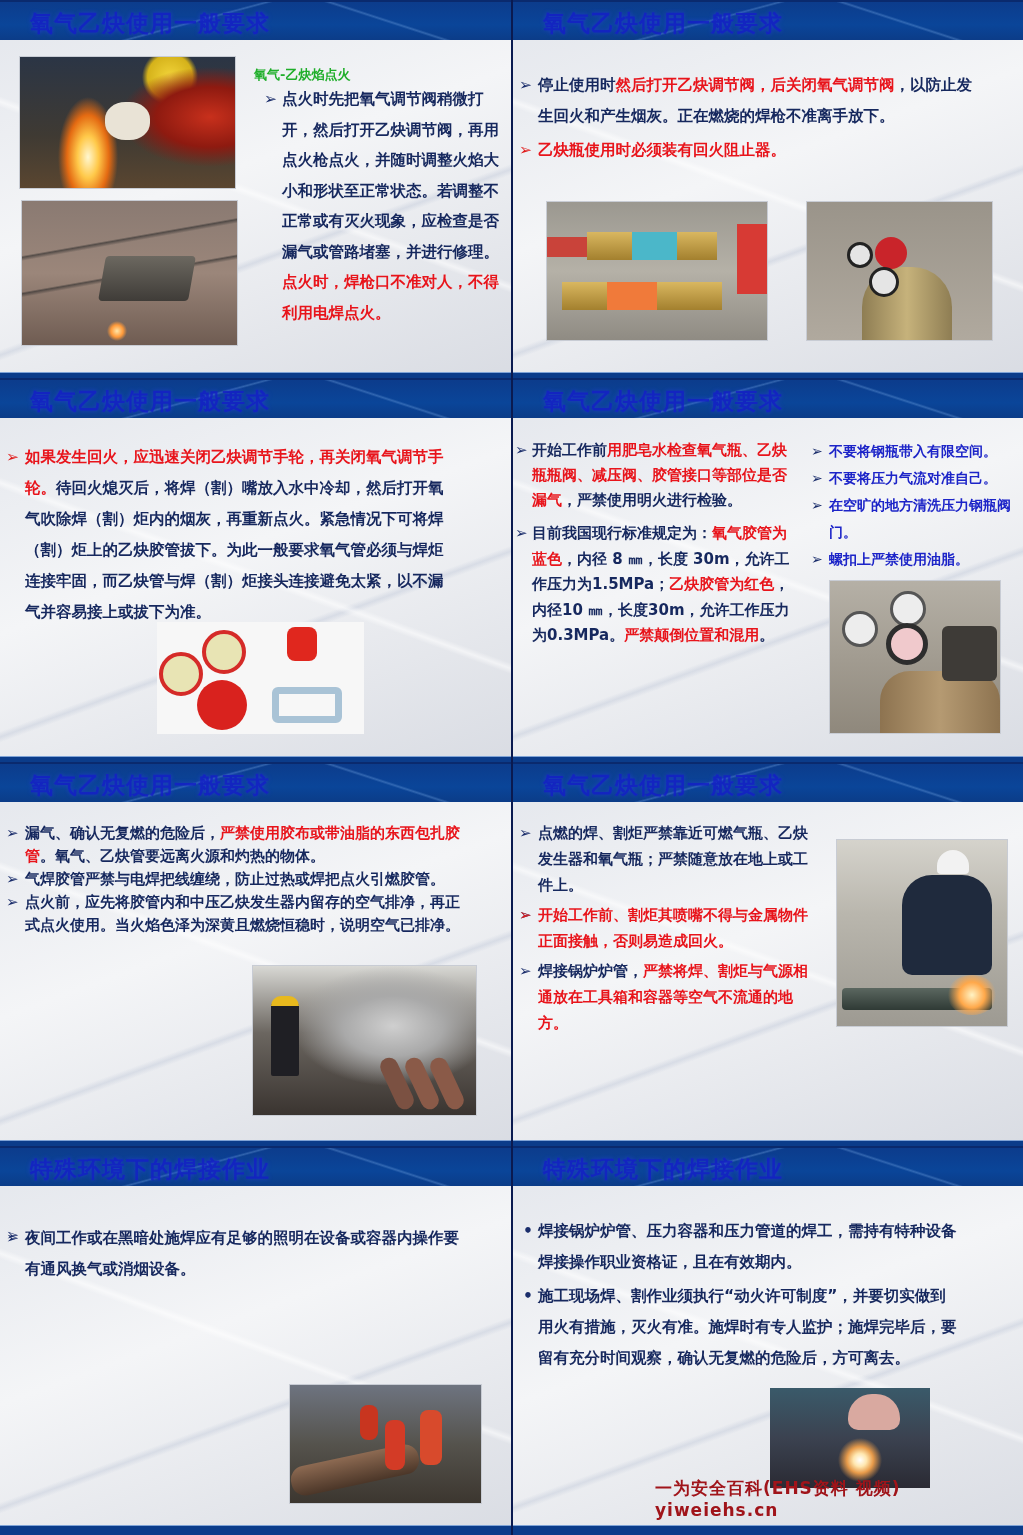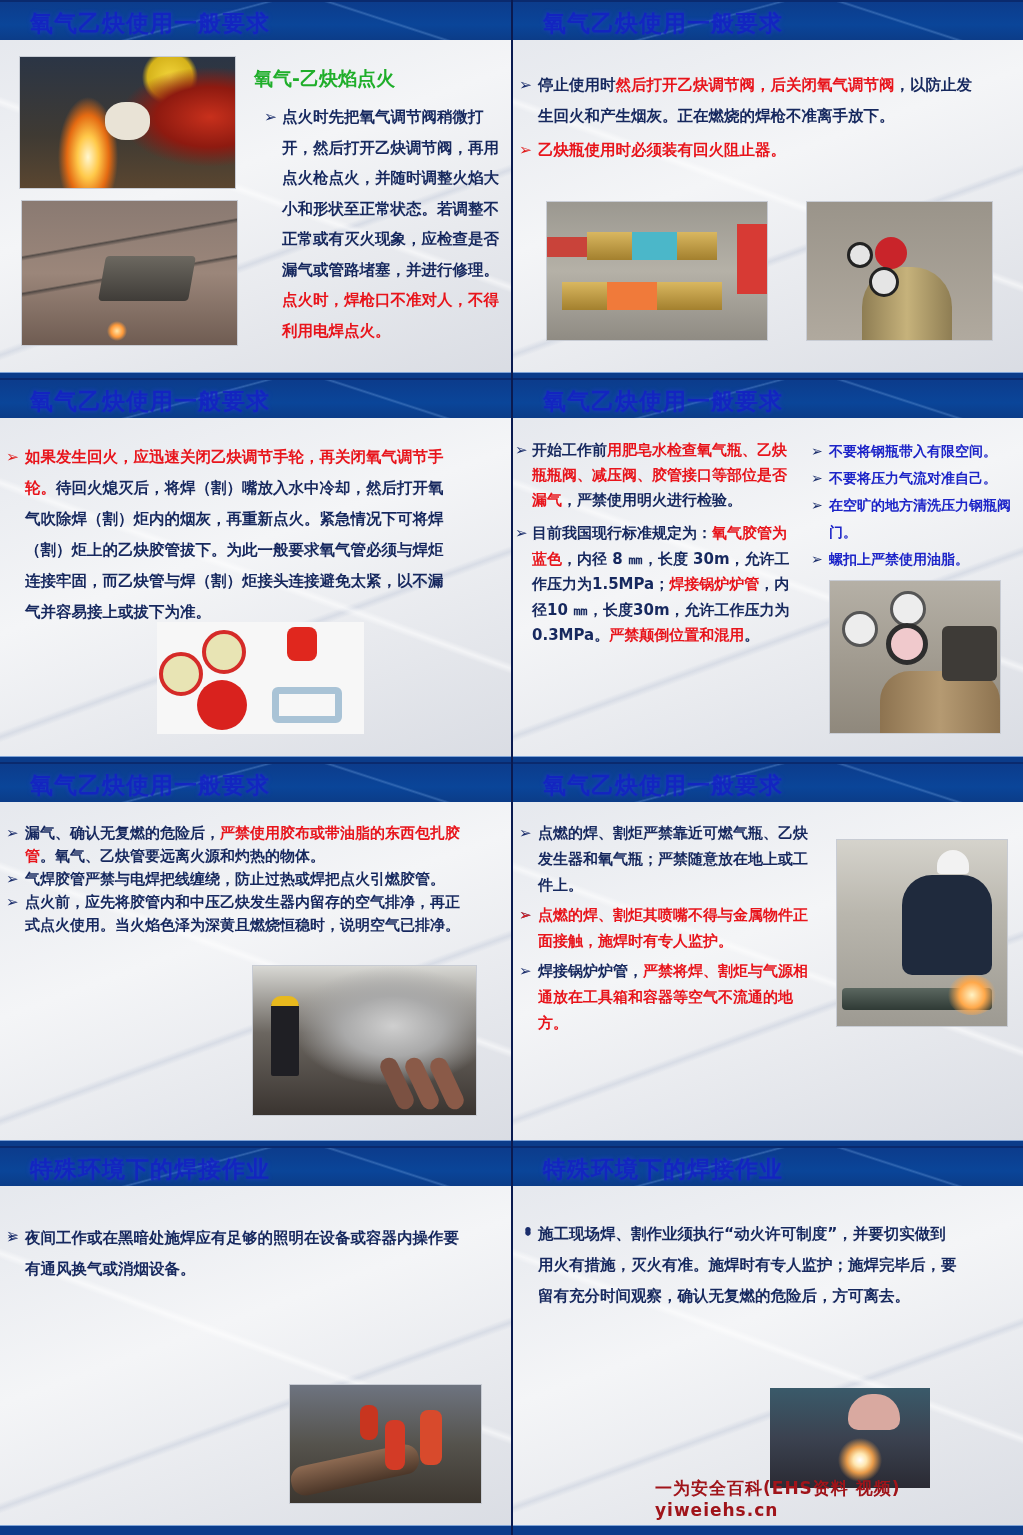--- a/index.html
+++ b/index.html
@@ -69,21 +69,21 @@
       <div style="position:absolute;left:85px;top:45px;width:45px;height:38px;border-radius:45%;background:#e9e3d6;"></div>
     </div>
     <div class="photo" style="left:21px;top:200px;width:217px;height:146px;background:
       radial-gradient(circle 10px at 95px 130px, #ffe6a8 0%, #ff9a3a 60%, transparent 100%),
       linear-gradient(170deg, transparent 50%, rgba(40,40,40,0.6) 51%, transparent 53%),
       linear-gradient(170deg, transparent 30%, rgba(40,40,40,0.6) 31%, transparent 33%),
       linear-gradient(180deg, #8a7a72 0%, #9b867a 50%, #6f5c52 100%);">
       <div style="position:absolute;left:80px;top:55px;width:90px;height:45px;background:linear-gradient(180deg,#6c6860,#3f3c38);border-radius:4px;transform:skewX(-10deg);"></div>
     </div>
     <div class="content" style="left:254px;top:66px;width:252px;">
-      <div class="green" style="font-size:19px;font-weight:bold;margin-bottom:10px;">氧气-乙炔焰点火</div>
+      <div class="green" style="font-size:13px;font-weight:bold;">氧气-乙炔焰点火</div>
       <div class="item" style="font-size:15.5px;line-height:30.5px;padding-left:28px;">
         <span class="bullet" style="left:10px;">➢</span>
         <span>点火时先把氧气调节阀稍微打开，然后打开乙炔调节阀，再用点火枪点火，并随时调整火焰大小和形状至正常状态。若调整不正常或有灭火现象，应检查是否漏气或管路堵塞，并进行修理。</span><span class="red">点火时，焊枪口不准对人，不得利用电焊点火。</span>
       </div>
     </div>
     <div class="footer-strip"></div>
   </div>
 
   <div class="slide" style="left:513px;top:0;width:510px;height:378px;">
     <div class="header">
@@ -140,21 +140,21 @@
     <div class="header">
         <span class="header-title">氧气乙炔使用一般要求</span>
       </div>
     <div class="content" style="left:2px;top:60px;width:285px;">
       <div class="item" style="font-size:15px;line-height:25px;padding-left:17px;">
         <span class="bullet">➢</span>
         <span>开始工作前</span><span class="red">用肥皂水检查氧气瓶、乙炔瓶瓶阀、减压阀、胶管接口等部位是否漏气</span><span>，严禁使用明火进行检验。</span>
       </div>
       <div class="item" style="font-size:15px;line-height:25.5px;padding-left:17px;margin-top:8px;">
         <span class="bullet blue">➢</span>
-        <span>目前我国现行标准规定为：</span><span class="red">氧气胶管为蓝色</span><span>，内径 8 ㎜，长度 30m，允许工作压力为1.5MPa；</span><span class="red">焊接锅炉炉管</span><span>，内径10 ㎜，长度30m，允许工作压力为0.3MPa。</span><span class="red">严禁颠倒位置和混用</span><span>。</span>
+        <span>目前我国现行标准规定为：</span><span class="red">氧气胶管为蓝色</span><span>，内径 8 ㎜，长度 30m，允许工作压力为1.5MPa；</span><span class="red">乙炔胶管为红色</span><span>，内径10 ㎜，长度30m，允许工作压力为0.3MPa。</span><span class="red">严禁颠倒位置和混用</span><span>。</span>
       </div>
     </div>
     <div class="content" style="left:298px;top:60px;width:210px;">
       <div class="item blue" style="font-size:14px;line-height:27px;padding-left:18px;color:#1c24c8;"><span class="bullet blue">➢</span><span>不要将钢瓶带入有限空间。</span></div>
       <div class="item blue" style="font-size:14px;line-height:27px;padding-left:18px;color:#1c24c8;"><span class="bullet blue">➢</span><span>不要将压力气流对准自己。</span></div>
       <div class="item blue" style="font-size:14px;line-height:27px;padding-left:18px;color:#1c24c8;"><span class="bullet blue">➢</span><span>在空旷的地方清洗压力钢瓶阀门。</span></div>
       <div class="item blue" style="font-size:14px;line-height:27px;padding-left:18px;color:#1c24c8;"><span class="bullet blue">➢</span><span>螺扣上严禁使用油脂。</span></div>
     </div>
     <div class="photo" style="left:316px;top:202px;width:172px;height:154px;background:linear-gradient(180deg,#b5b0a6,#8f887c);">
       <div style="position:absolute;left:12px;top:30px;width:36px;height:36px;border-radius:50%;background:#ededed;border:3px solid #555;"></div>
@@ -202,21 +202,21 @@
     <div class="content" style="left:6px;top:58px;width:296px;">
       <div class="item" style="font-size:15px;line-height:26px;padding-left:19px;">
         <span class="bullet">➢</span>
         <span>点燃的焊、割炬严禁靠近可燃气瓶、乙炔发生器和氧气瓶；严禁随意放在地上或工件上。</span>
       </div>
       <div class="item" style="font-size:15px;line-height:26px;padding-left:19px;margin-top:4px;">
         <span class="bullet">➢</span>
       </div>
       <div class="item" style="font-size:15px;line-height:26px;padding-left:19px;margin-top:4px;">
         <span class="bullet red">➢</span>
-        <span class="red">点燃的焊、割炬其喷嘴不得与金属物件正面接触，施焊时有专人监护。</span>
+        <span class="red">开始工作前、割炬其喷嘴不得与金属物件正面接触，否则易造成回火。</span>
       </div>
       <div class="item" style="font-size:15px;line-height:26px;padding-left:19px;margin-top:4px;">
         <span class="bullet">➢</span>
         <span>焊接锅炉炉管，</span><span class="red">严禁将焊、割炬与气源相通放在工具箱和容器等空气不流通的地方。</span>
       </div>
     </div>
     <div class="photo" style="left:323px;top:77px;width:172px;height:188px;background:linear-gradient(180deg,#d5d3cc 0%,#b9b6ad 40%,#9d9a92 100%);">
       <div style="position:absolute;left:100px;top:10px;width:32px;height:24px;border-radius:16px 16px 4px 4px;background:#f2f2f2;"></div>
       <div style="position:absolute;left:65px;top:35px;width:90px;height:100px;border-radius:30px 30px 10px 10px;background:#1f2a3d;"></div>
       <div style="position:absolute;left:5px;top:148px;width:150px;height:22px;background:linear-gradient(180deg,#5b6760,#2f3a35);border-radius:4px;"></div>
@@ -247,20 +247,21 @@
     <div class="footer-strip" style="height:10px;"></div>
   </div>
 
   <div class="slide" style="left:513px;top:1146px;width:510px;height:389px;">
     <div class="header">
         <span class="header-title">特殊环境下的焊接作业</span>
       </div>
     <div class="content" style="left:6px;top:70px;width:440px;">
       <div class="item" style="font-size:15.5px;line-height:31px;padding-left:19px;">
         <span class="bullet" style="left:4px;">•</span>
+        <span>焊接锅炉炉管、压力容器和压力管道的焊工，需持有特种设备焊接操作职业资格证，且在有效期内。</span>
       </div>
       <div class="item" style="font-size:15.5px;line-height:31px;padding-left:19px;margin-top:3px;">
         <span class="bullet" style="left:4px;">•</span>
         <span>施工现场焊、割作业须执行“动火许可制度”，并要切实做到用火有措施，灭火有准。施焊时有专人监护；施焊完毕后，要留有充分时间观察，确认无复燃的危险后，方可离去。</span>
       </div>
     </div>
     <div class="photo" style="left:257px;top:242px;width:160px;height:100px;border:none;background:
       radial-gradient(circle 22px at 90px 72px, #ffffff 0%, #ffe7b0 30%, #e89b4a 60%, transparent 100%),
       linear-gradient(180deg, #3a5a6a 0%, #3b4250 50%, #2a2a33 100%);">
       <div style="position:absolute;left:78px;top:6px;width:52px;height:36px;border-radius:24px 24px 10px 10px;background:#d9a9a0;"></div>

